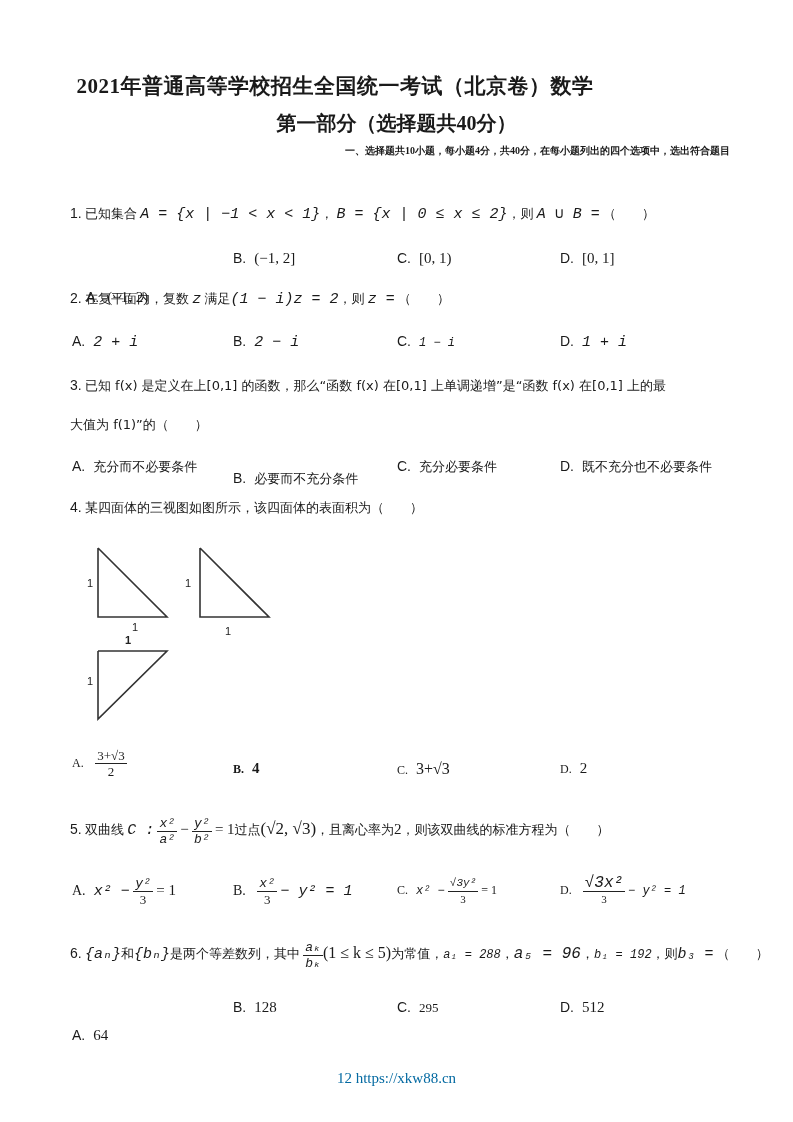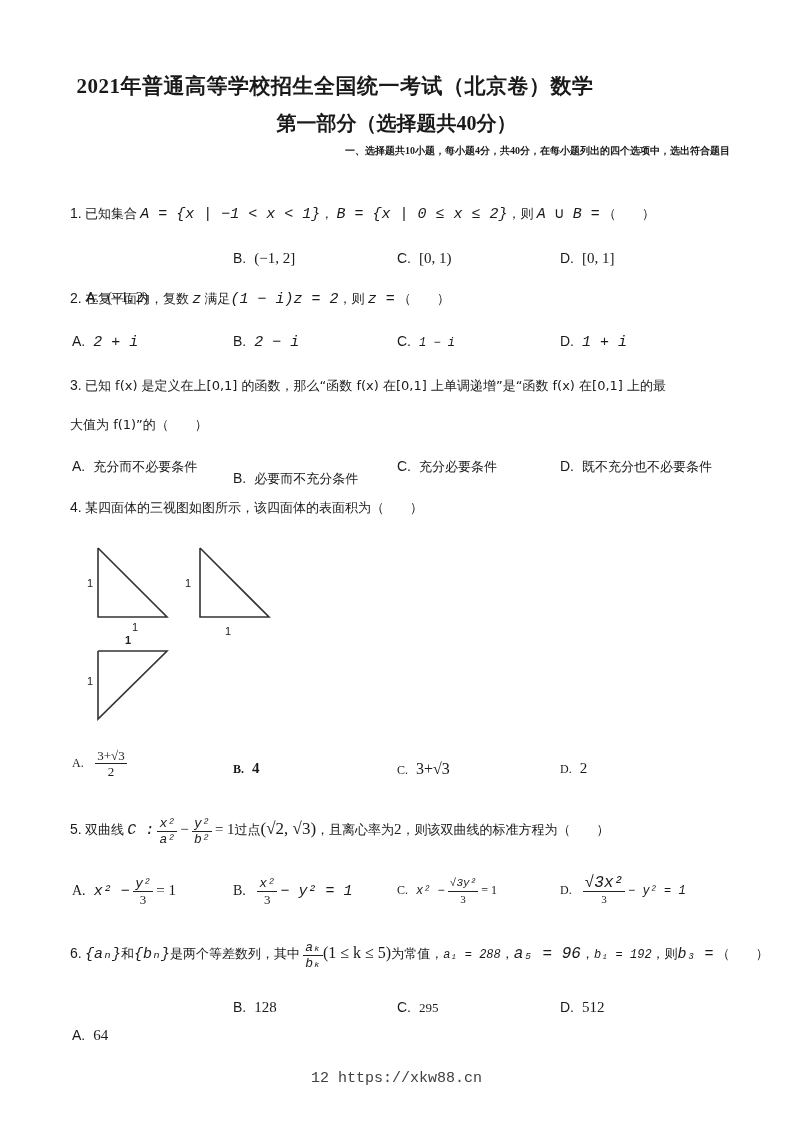--- a/index.html
+++ b/index.html
@@ -11,21 +11,21 @@
     .section { left: 70px; width: 660px; top: 137px; font-family: "Liberation Serif", "DejaVu Serif", serif; font-weight: bold; font-size: 10px; line-height: 28px; text-align: right; }
     .q { left: 70px; width: 660px; font-size: 13px; font-family: "Liberation Serif", "DejaVu Serif", serif; white-space: nowrap; }
     .qnum { font-family: "Liberation Sans", sans-serif; font-size: 14px; }
     .m { font-family: Liberation Mono, monospace; font-style: italic; font-size: 15px; }
     .mu { font-family: "Liberation Serif", serif; font-size: 15px; }
     .opt { position: absolute; font-size: 14px; font-family: "Liberation Serif", serif; white-space: nowrap; }
     .optlabel { font-family: "Liberation Sans", sans-serif; font-size: 14px; margin-right: 8px; }
     .frac { display: inline-block; vertical-align: middle; text-align: center; font-family: "Liberation Serif", serif; font-size: 13px; }
     .frac .num { display: block; border-bottom: 1px solid #222; padding: 0 2px; line-height: 15px; }
     .frac .den { display: block; line-height: 15px; }
-    .footer { left: 0; width: 793px; top: 1070px; text-align: center; font-family: Liberation Mono, monospace; font-size: 15px; color: #404040; }
+    .footer { left: 0; width: 793px; top: 1070px; text-align: center; font-family: Liberation Serif, serif; font-size: 15px; color: #0369a1; }
     svg text { font-family: "Liberation Sans", sans-serif; font-size: 11px; fill: #222; }
     .ch { font-family: "DejaVu Sans", sans-serif; font-size: 13px; }
   </style>
 </head>
 <body>
 
 <div class="abs title">2021年普通高等学校招生全国统一考试（北京卷）数学</div>
 <div class="abs subtitle">第一部分（选择题共40分）</div>
 <div class="abs section">
   <div>一、选择题共10小题，每小题4分，共40分，在每小题列出的四个选项中，选出符合题目</div>

